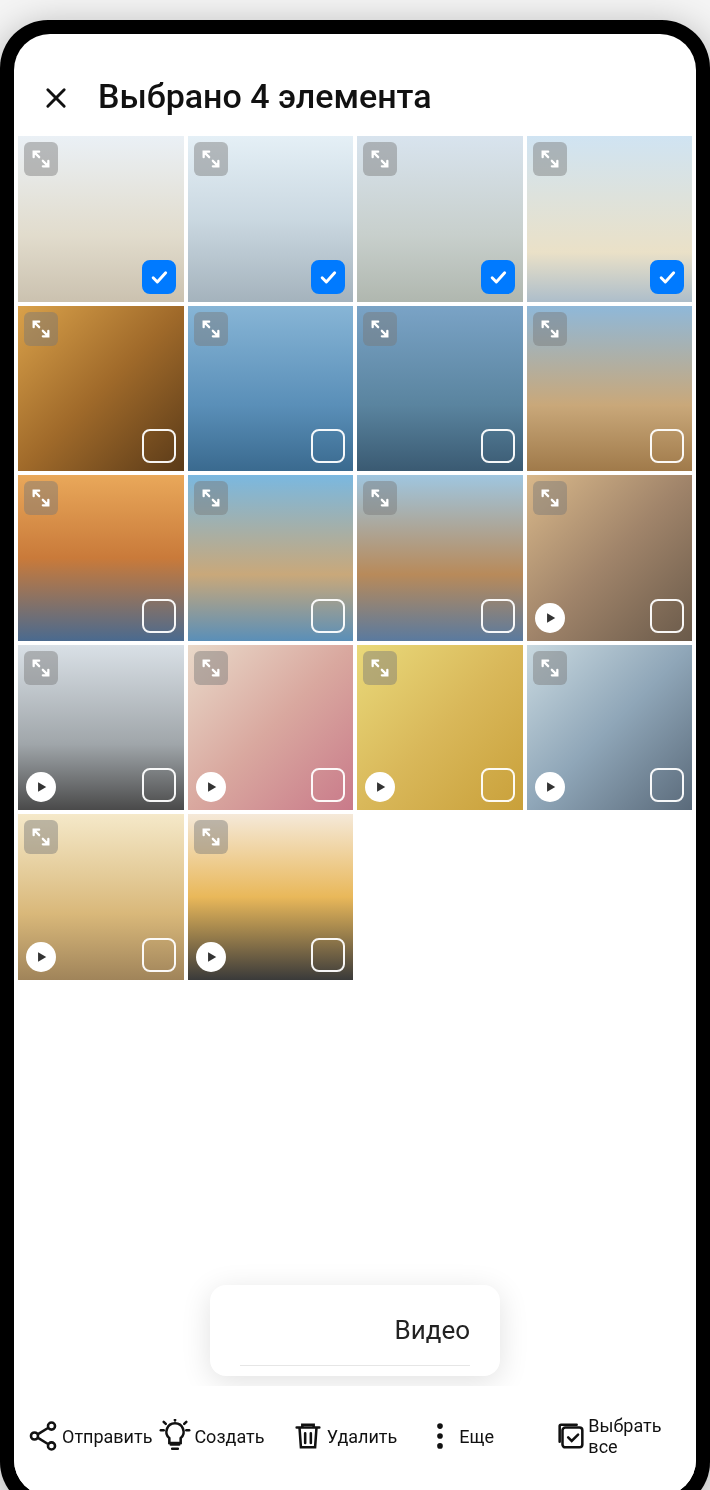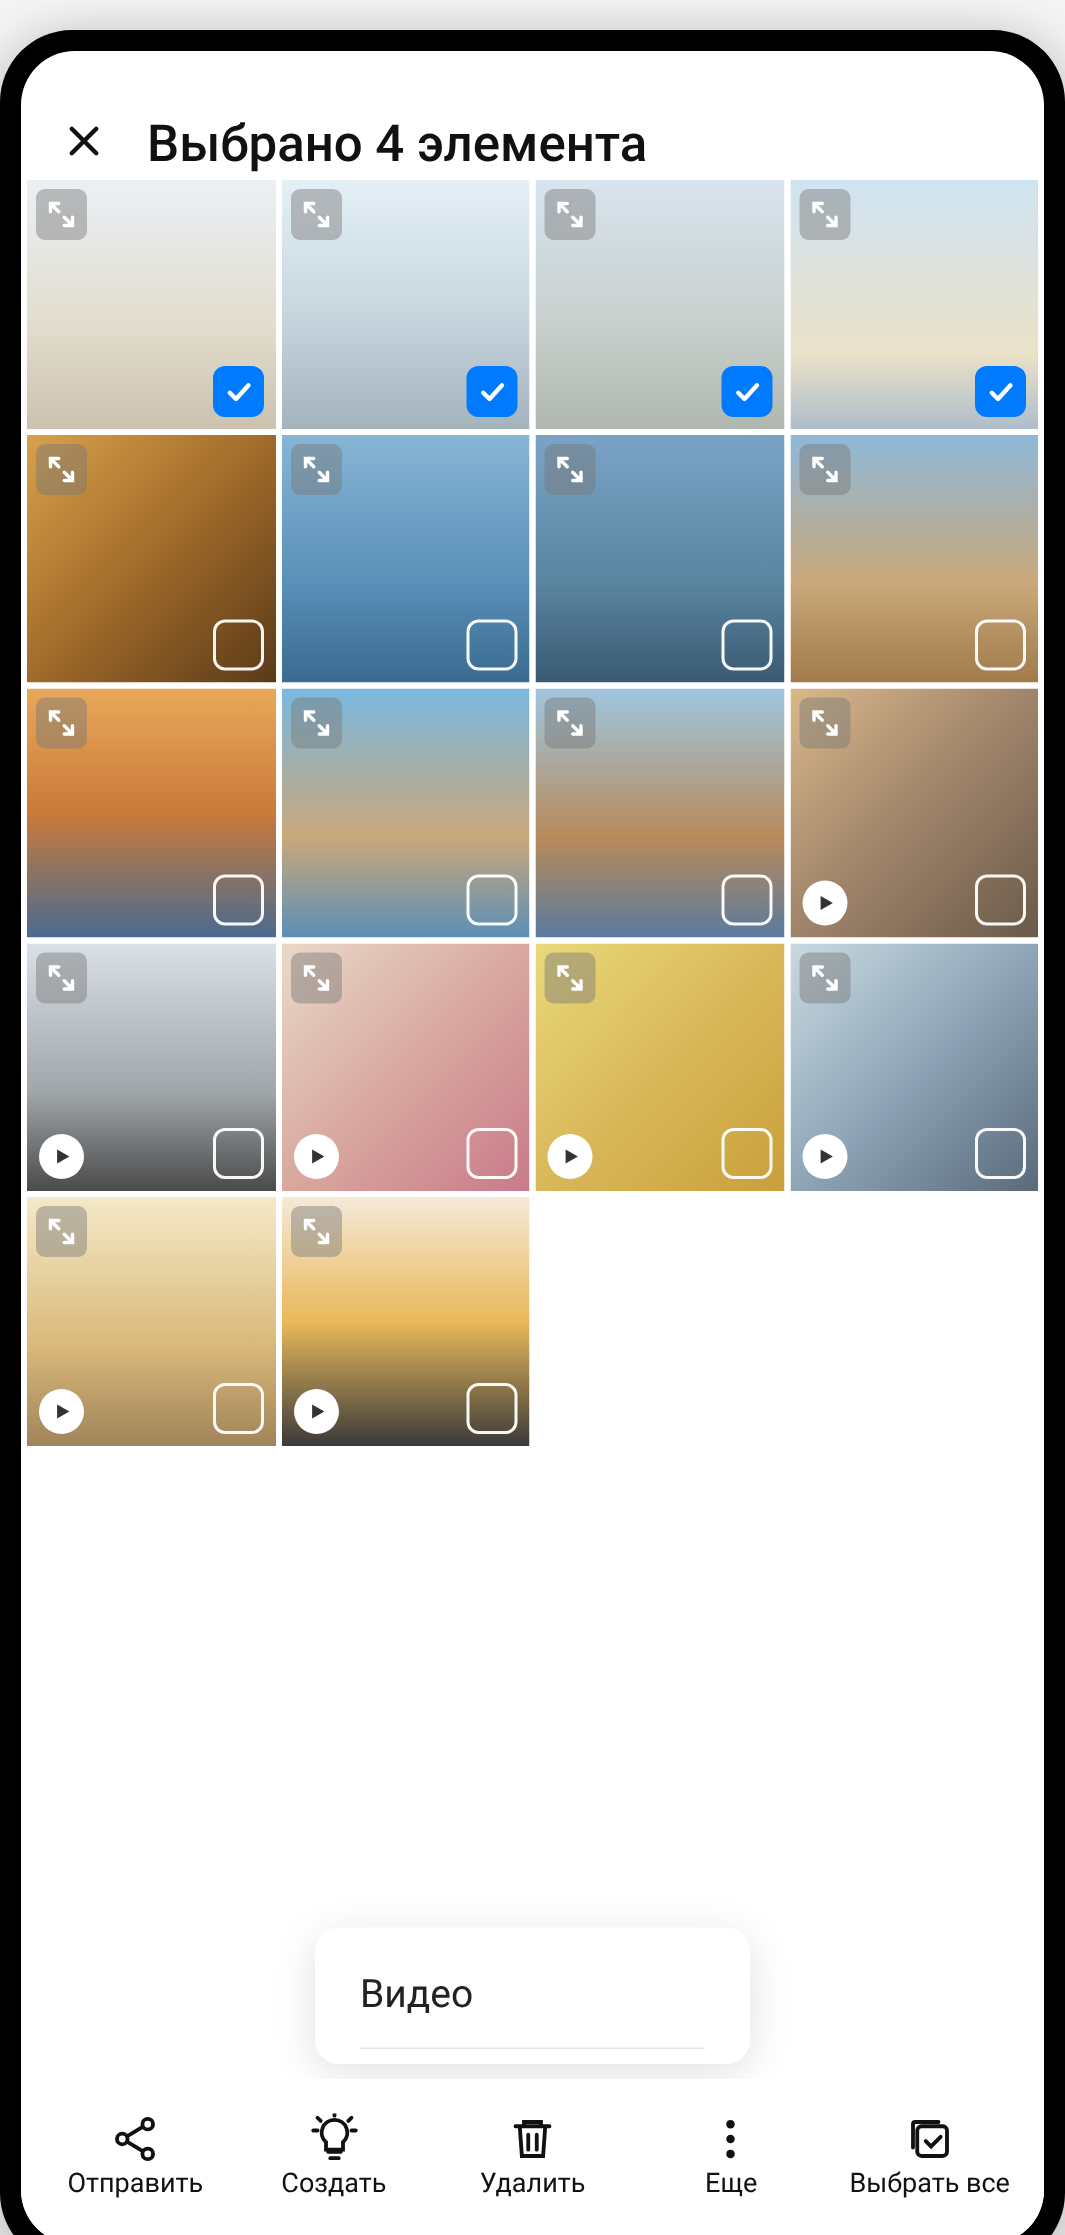--- a/index.html
+++ b/index.html
@@ -36,22 +36,22 @@
     height: 100%;
     background: #fff;
     border-radius: 36px;
     overflow: hidden;
     position: relative;
     display: flex;
     flex-direction: column;
   }
   .header {
     display: flex;
-    align-items: flex-start;
-    padding: 42px 24px 4px 24px;
+    align-items: flex-end;
+    padding: 42px 24px 20px 24px;
     gap: 24px;
   }
   .close-btn {
     width: 36px;
     height: 36px;
     display: flex;
     align-items: center;
     justify-content: center;
     cursor: pointer;
   }
@@ -126,41 +126,42 @@
     background: #fff;
     border-radius: 16px;
     box-shadow: 0 6px 30px rgba(0,0,0,0.12);
     padding: 10px 0;
   }
   .popup-item {
     padding: 20px 30px;
     font-size: 26px;
     color: #222;
     cursor: pointer;
+    text-align: right;
   }
   .popup-divider {
     height: 1px;
     background: #e6e6e6;
     margin: 0 30px;
   }
   .bottom-bar {
     position: absolute;
     bottom: 0;
     left: 0;
     right: 0;
     height: 110px;
     display: flex;
     justify-content: space-around;
     align-items: center;
     background: #fff;
     padding: 0 10px 10px 10px;
   }
   .bar-item {
     display: flex;
-    flex-direction: column;
+    flex-direction: row;
     align-items: center;
     gap: 0;
     cursor: pointer;
     flex: 1;
   }
   .bar-icon {
     width: 38px;
     height: 38px;
     display: flex;
     align-items: center;

